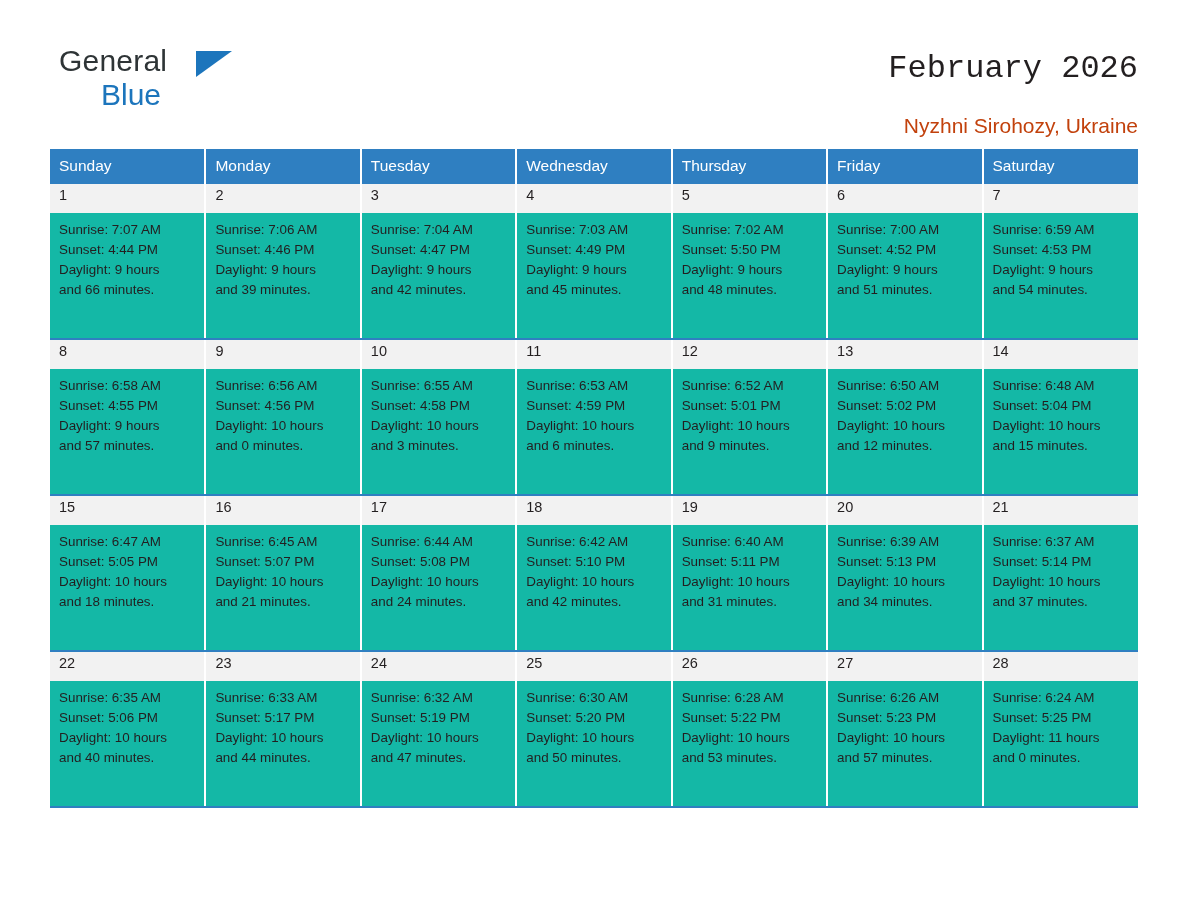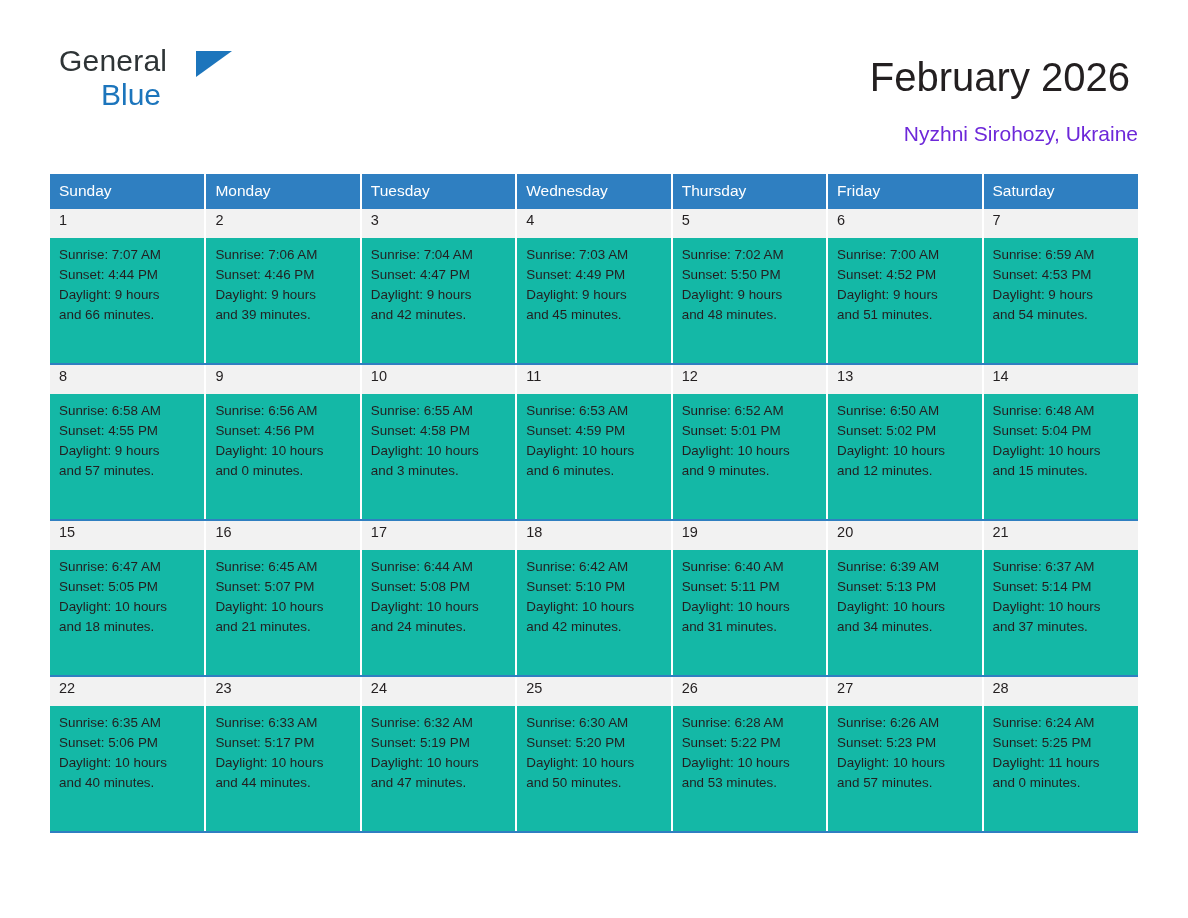--- a/index.html
+++ b/index.html
@@ -57,38 +57,39 @@
     width: 0;
     height: 0;
     border-left: 36px solid #1c75bc;
     border-bottom: 26px solid transparent;
   }
   .title-block {
     text-align: right;
     padding-top: 2px;
   }
   .month-title {
-    font-size: 40px;
+    font-size: 32px;
     color: #231f20;
     line-height: 46px;
     font-weight: normal;
-    margin: 8px;
+    margin: 0;
+    font-family: Liberation Mono, monospace;
   }
   .location {
     font-size: 21px;
-    color: #6d28d9;
+    color: #c2410c;
     margin-top: 22px;
     line-height: 24px;
   }
   
   .calendar {
     width: 1088px;
     border-collapse: collapse;
     table-layout: fixed;
-    margin-top: 34px;
+    margin-top: 9px;
   }
   .calendar th {
     background: #2f7fc1;
     color: #ffffff;
     font-size: 15.5px;
     font-weight: normal;
     text-align: left;
     padding: 8px 0 9px 9px;
     height: 18px;
     border-right: 2px solid #ffffff;

